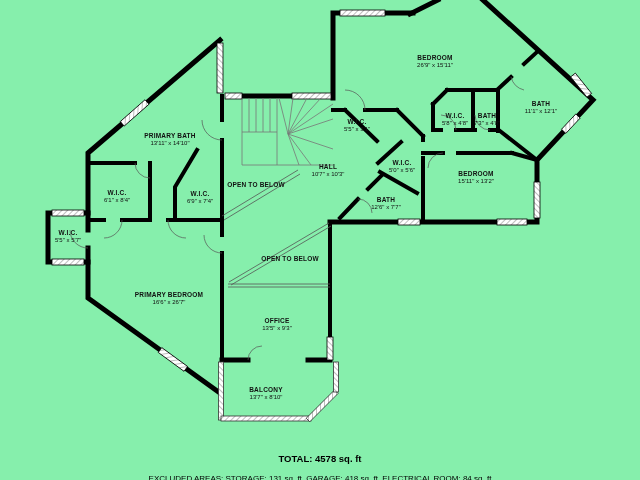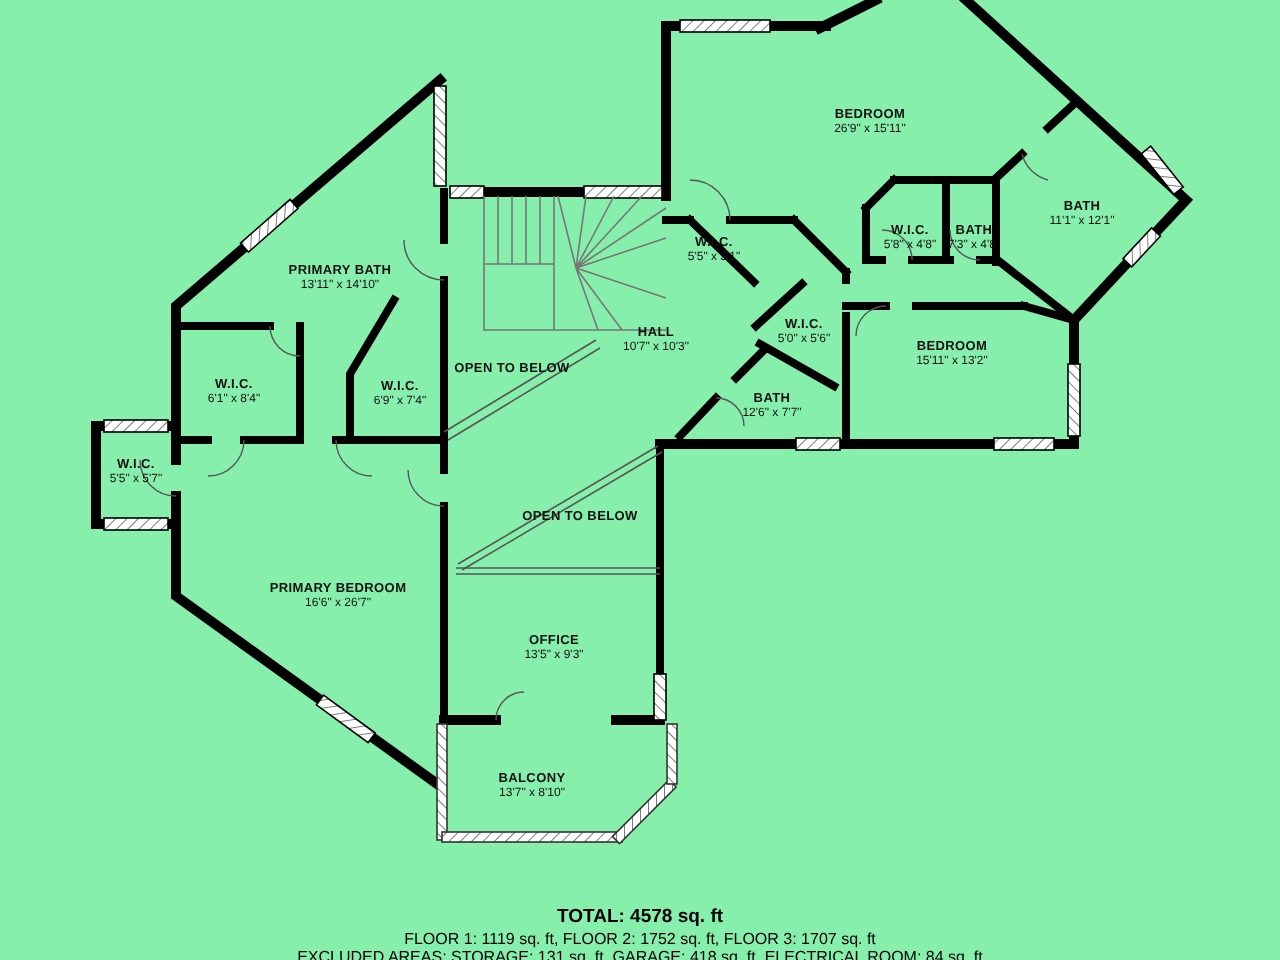--- a/index.html
+++ b/index.html
@@ -213,16 +213,15 @@
   <div class="room-label" style="left:277px;top:325px">
     <div class="rname">OFFICE</div>
     <div class="rdims">13'5" x 9'3"</div>
   </div>
   <div class="room-label" style="left:266px;top:394px">
     <div class="rname">BALCONY</div>
     <div class="rdims">13'7" x 8'10"</div>
   </div>
 
   <div class="f-line f1">TOTAL: 4578 sq. ft</div>
-  <div class="f-line f2">FLOOR 1: 1119 sq. ft, FLOOR 2: 1752 sq. ft, FLOOR 3: 1707 sq. ft</div>
   <div class="f-line f3">EXCLUDED AREAS: STORAGE: 131 sq. ft, GARAGE: 418 sq. ft, ELECTRICAL ROOM: 84 sq. ft</div>
 
 </div>
 
 </body></html>

